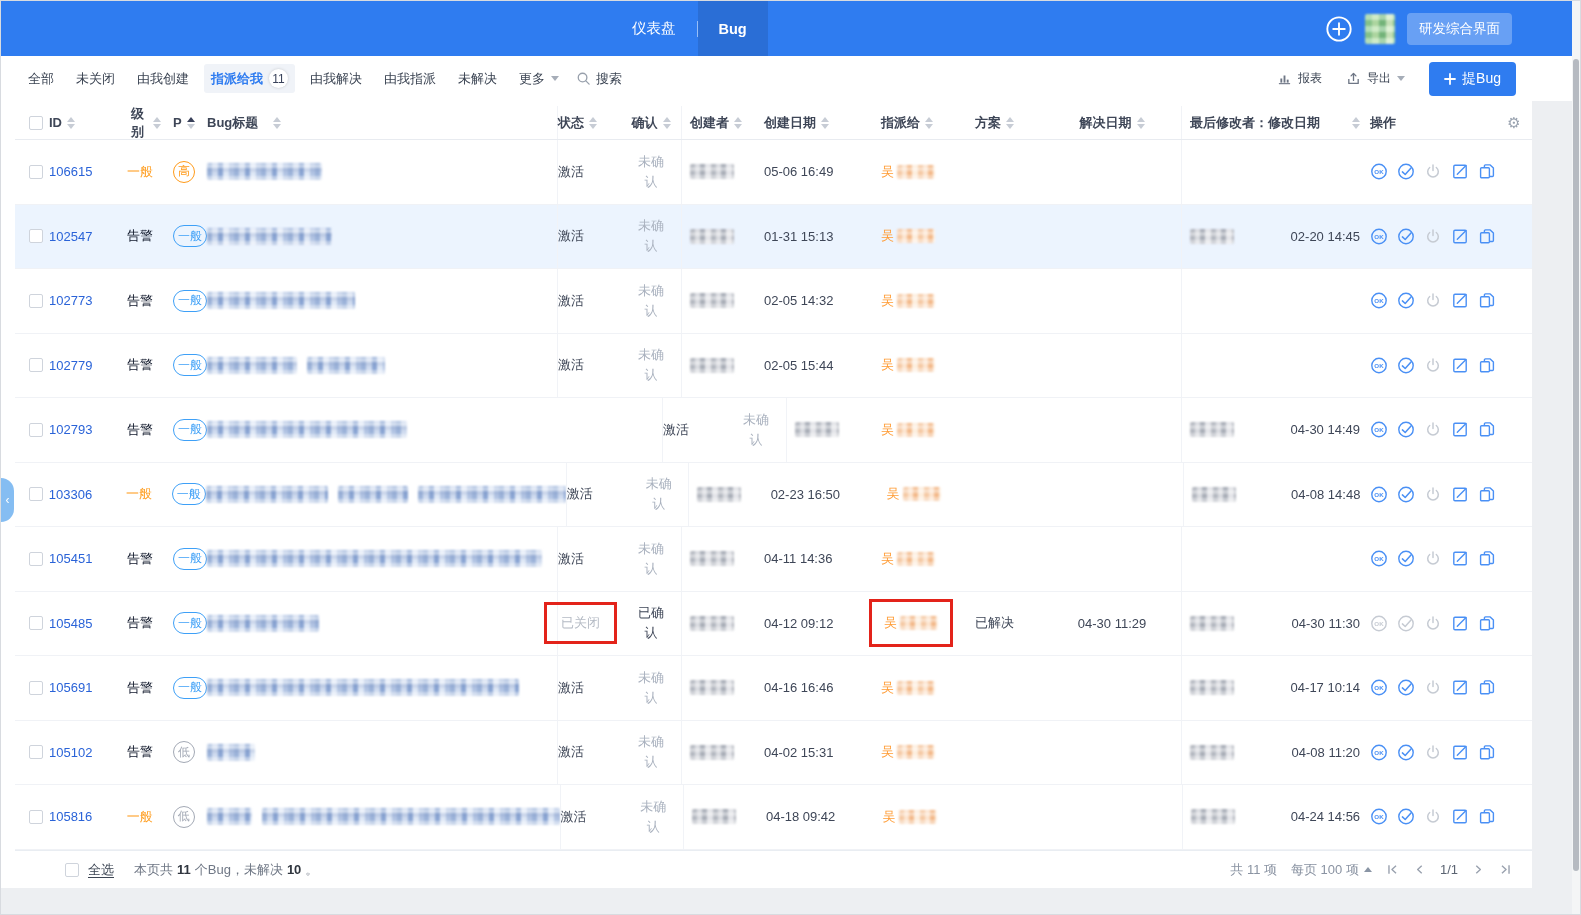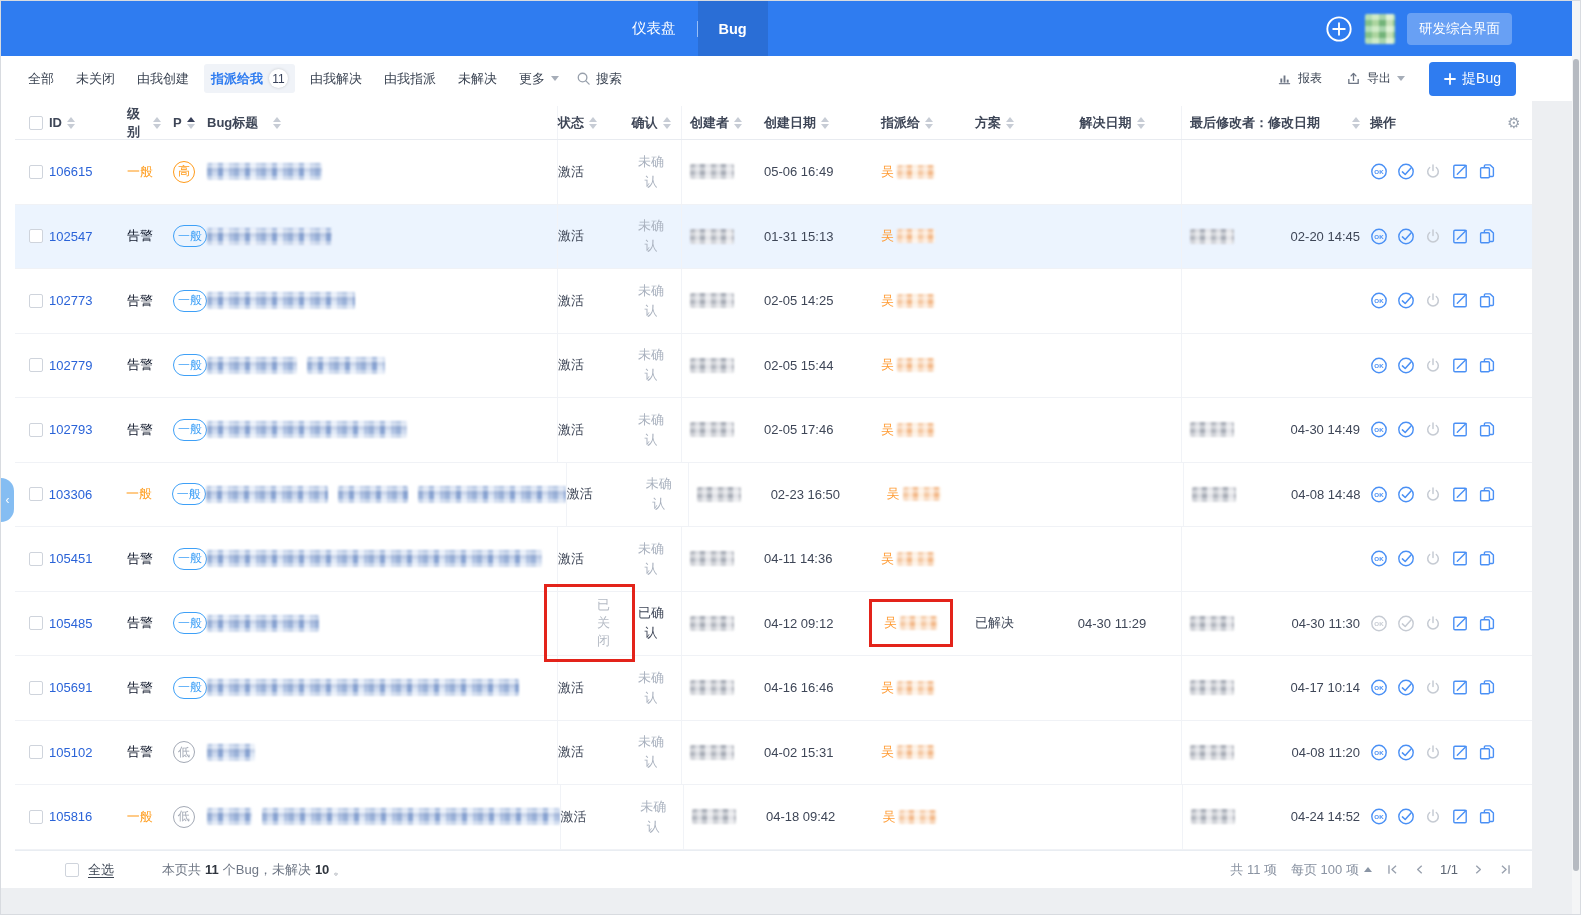--- a/index.html
+++ b/index.html
@@ -45,21 +45,21 @@
   .new-bug svg { width:12px; height:12px; }
 
   
   .content { position:absolute; left:0; top:100px; width:1581px; height:815px; background:#fff; }
   .gutter { position:absolute; left:1531px; top:0; width:42px; height:815px; background:#edeff2; }
   .bottom-strip { position:absolute; left:0; top:787px; width:1573px; height:28px; background:#edeff2; }
   .card { position:absolute; left:14px; top:5px; width:1517px; height:782px; background:#fff;
           border-radius:0 0 8px 8px; z-index:1; display:flex; flex-direction:column; }
 
   
-  .thead { display:flex; align-items:center; height:34px; border-bottom:1px solid #e8ebf0; }
+  .thead { display:flex; align-items:center; height:34px; border-bottom:1px solid #e8ebf0;text-align:center; }
   .hcell { display:flex; align-items:center; font-size:13px; font-weight:700; color:#30384a; height:100%; }
   .tbody { flex:1; }
   .trow { display:flex; align-items:center; height:64.5px; border-bottom:1px solid #f0f2f6; background:#fff; }
   .trow.hl-row { background:#ecf4fe; }
   .cell { display:flex; align-items:center; height:100%; font-size:13px; color:#3e4657; position:relative; }
 
   .c-check { width:34px; padding-left:14px; }
   .c-id { width:64px; }
   .c-sev { width:48px; padding-left:14px; }
   .c-pri { width:46px; padding-left:12px; }
@@ -86,21 +86,21 @@
 
   .idlink { color:#2a63d8; cursor:pointer; font-weight:500; }
   .sev.warn { color:#0f172a; }
   .sev.normal { color:#ff9b1a; }
   .pri { display:inline-flex; align-items:center; justify-content:center; font-size:12px;
          height:22px; border-radius:11px; border:1px solid; }
   .pri.high { width:22px; color:#ff9b1a; border-color:#ff9b1a; border-radius:50%; }
   .pri.normal { width:36px; color:#3ea0f7; border-color:#3ea0f7; }
   .pri.low { width:22px; color:#a3a9b5; border-color:#a3a9b5; border-radius:50%; }
 
-  .status.closed { color:#b4bac4;margin-left:36px; }
+  .status.closed { color:#b4bac4; }
   .confirm { width:34px; text-align:center; line-height:1.55; color:#aab2bf; word-break:break-all; }
   .confirm.yes { color:#3e4657; }
   .assignee-name { color:#ff9c35; display:inline-flex; align-items:center; gap:3px; }
 
   
   .pix { border-radius:2px; filter:blur(1.1px); display:inline-block; flex:none; }
   .pix-blue { height:17px;
     background-image:repeating-linear-gradient(0deg, rgba(255,255,255,.45) 0 4px, rgba(255,255,255,0) 4px 8px, rgba(120,140,185,.18) 8px 12px),
       repeating-linear-gradient(90deg,#9db4da 0 5px,#cfdbef 5px 11px,#8ba6d4 11px 16px,#dfe8f6 16px 22px,#b3c5e4 22px 27px); }
   .pix-gray { height:15px; width:44px;
@@ -118,21 +118,21 @@
 
   .op { width:21px; height:21px; color:#4a90f5; cursor:pointer; display:inline-flex; }
   .op.gray { color:#c6cbd3; }
   .op svg { width:100%; height:100%; }
 
   
   .tfoot { height:38px; border-top:1px solid #e9edf2; display:flex; align-items:center;
            padding:0 20px 0 14px; font-size:13px; color:#6f7785; background:#fff; border-radius:0 0 8px 8px; }
   .select-all { display:flex; align-items:center; gap:9px; color:#3c4553;padding-left:36px; }
   .select-all .lbl { text-decoration:underline; text-underline-offset:3px; cursor:pointer; }
-  .summary { margin-left:48px; display:flex; align-items:center; gap:4px; }
+  .summary { margin-left:20px; display:flex; align-items:center; gap:4px; }
   .summary b { color:#30363f; }
   .pager { margin-left:auto; display:flex; align-items:center; gap:14px; color:#8a93a2; }
   .pager .pg-ico { width:13px; height:13px; color:#99a1ae; cursor:pointer; display:inline-flex; }
   .pager .pg-ico svg { width:100%; height:100%; }
   .pager .page-num { color:#5b6472; }
   .per-page { display:flex; align-items:center; gap:5px; cursor:pointer; }
 
   
   .side-handle { position:absolute; left:0; top:477px; width:13px; height:44px; background:#85bdf2;
                  border-radius:0 14px 14px 0; color:#fff; display:flex; align-items:center;
@@ -486,21 +486,21 @@
             </div>
             <div class="cell c-status">
               <span class="status">激活</span>
             </div>
             <div class="cell c-confirm">
               <span class="confirm">未确认</span>
             </div>
             <div class="cell c-creator">
               <span class="pix pix-gray"></span>
             </div>
-            <div class="cell c-cdate">02-05 14:25</div>
+            <div class="cell c-cdate">02-05 14:32</div>
             <div class="cell c-assignee">
               <span class="assignee-name">
                 <span>吴</span>
                 <span class="pix pix-orange"></span>
               </span>
             </div>
             <div class="cell c-res"></div>
             <div class="cell c-rdate"></div>
             <div class="cell c-mod"></div>
             <div class="cell c-ops">
@@ -625,21 +625,20 @@
             </div>
             <div class="cell c-status">
               <span class="status">激活</span>
             </div>
             <div class="cell c-confirm">
               <span class="confirm">未确认</span>
             </div>
             <div class="cell c-creator">
               <span class="pix pix-gray"></span>
             </div>
-            <div class="cell c-cdate">02-05 17:46</div>
             <div class="cell c-assignee">
               <span class="assignee-name">
                 <span>吴</span>
                 <span class="pix pix-orange"></span>
               </span>
             </div>
             <div class="cell c-res"></div>
             <div class="cell c-rdate"></div>
             <div class="cell c-mod">
               <span class="pix pix-gray"></span>
@@ -1072,21 +1071,21 @@
             <div class="cell c-assignee">
               <span class="assignee-name">
                 <span>吴</span>
                 <span class="pix pix-orange"></span>
               </span>
             </div>
             <div class="cell c-res"></div>
             <div class="cell c-rdate"></div>
             <div class="cell c-mod">
               <span class="pix pix-gray"></span>
-              <span>04-24 14:52</span>
+              <span>04-24 14:56</span>
             </div>
             <div class="cell c-ops">
               <span class="op">
                 <svg viewBox="0 0 18 18">
                   <circle cx="9" cy="9" r="7.2" fill="none" stroke="currentColor" stroke-width="1.4"></circle>
                   <text x="9" y="11.4" font-size="6.2" text-anchor="middle" fill="currentColor" font-weight="700">OK</text>
                 </svg>
               </span>
               <span class="op">
                 <svg viewBox="0 0 18 18">

